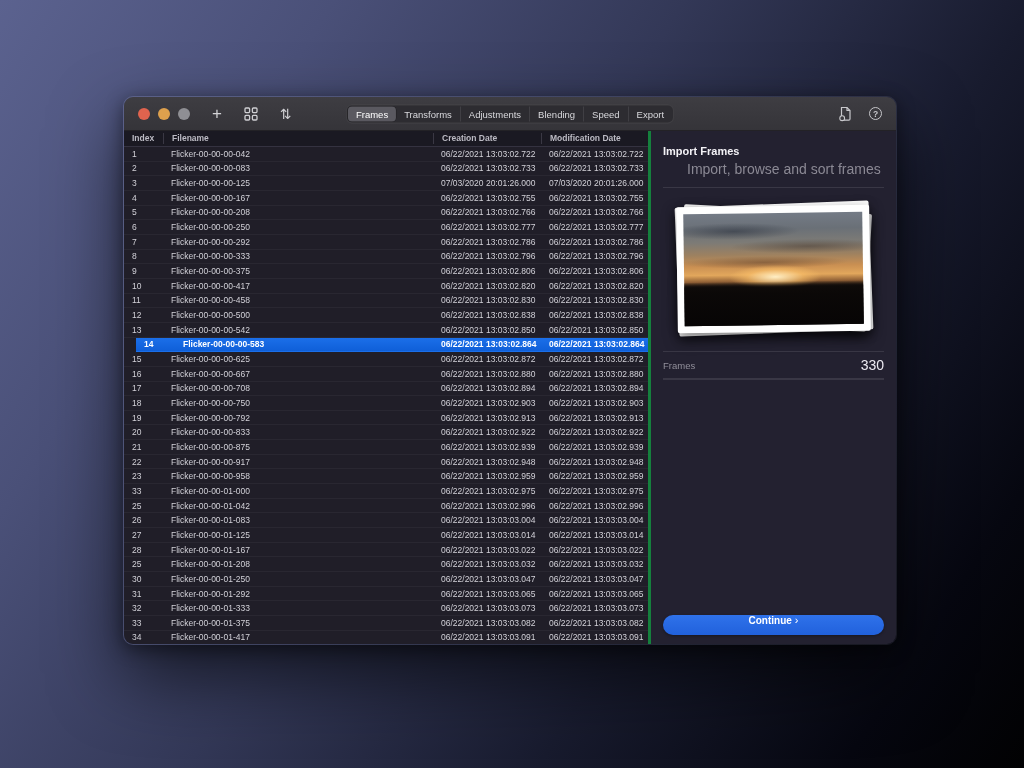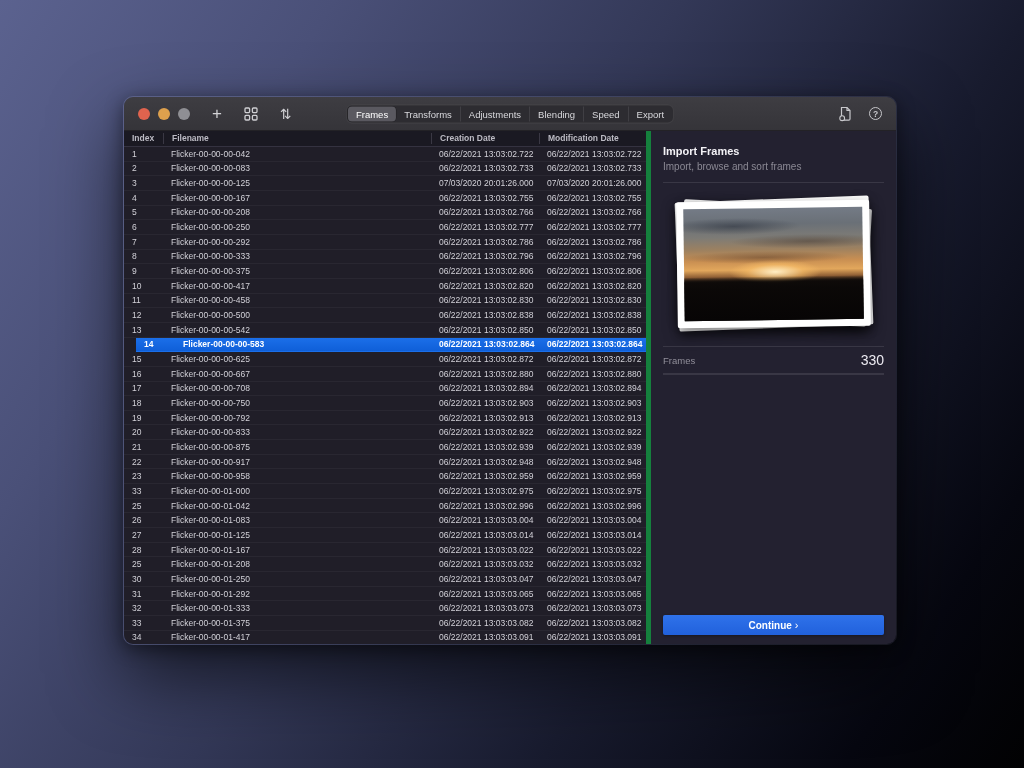--- a/index.html
+++ b/index.html
@@ -48,21 +48,21 @@
   }
   .seg.selected + .seg { border-left:none; }
   .tb-right { margin-left:auto; display:flex; align-items:center; gap:16px; }
   .help-circle {
     width:13px; height:13px; border:1.2px solid #c6c6ca; border-radius:50%;
     color:#c6c6ca; font-size:8.5px; font-weight:700; display:flex;
     align-items:center; justify-content:center;
   }
   
   .content { flex:1; display:flex; min-height:0; }
-  .table-area { width:527px; flex:0 0 527px; background:#201e28; display:flex; flex-direction:column; border-right:5px solid #15803d; }
+  .table-area { width:527px; flex:0 0 527px; background:#201e28; display:flex; flex-direction:column; border-right:3px solid #15803d; }
   .thead {
     height:16px; flex:0 0 16px; display:flex; align-items:center;
     background:#1a1922; border-bottom:1px solid #343240;
     font-size:8.5px; font-weight:700; color:#bcbbc4;
   }
   .th { padding-left:8px; height:11px; line-height:11px; }
   .th + .th { border-left:1px solid #3a3844; }
   .col-index { width:39px; flex:0 0 39px; }
   .col-name  { flex:1; }
   .col-created { width:108px; flex:0 0 108px; }
@@ -77,21 +77,21 @@
   .trow.selected {
     background:linear-gradient(#1b6fe9,#0f5fd8);
     color:#ffffff; border-bottom-color:transparent; font-weight:700;margin-left:12px;
   }
   
   .panel {
     flex:1; background:#232130; display:flex; flex-direction:column;
     padding:12px 12px 9px 12px;
   }
   .panel-title { font-size:11px; font-weight:700; color:#f3f2f6; margin-top:2px; }
-  .panel-sub { font-size:10px; color:#8b8994; margin-top:4px; }
+  .panel-sub { font-size:14px; color:#8b8994; margin-top:4px;margin-left:24px; }
   .divider { height:1px; background:rgba(255,255,255,.10); margin-top:10px; }
   .stack { position:relative; width:206px; height:138px; margin:13px auto 4px auto; }
   .sheet { position:absolute; background:#fdfdfd; border-radius:2px; }
   .sheet.back { left:10px; right:8px; top:8px; bottom:12px; transform:rotate(3deg); box-shadow:0 5px 12px rgba(0,0,0,.45); }
   .sheet.mid  { left:6px; right:6px; top:3px; bottom:6px; transform:rotate(-2.2deg); box-shadow:0 4px 10px rgba(0,0,0,.4); }
   .frame-front {
     position:absolute; left:6px; right:7px; top:5px; bottom:7px;
     background:#ffffff; border-radius:2px; padding:7px;
     box-shadow:0 6px 14px rgba(0,0,0,.5); transform:rotate(-.8deg);
   }
@@ -103,25 +103,25 @@
       radial-gradient(ellipse 95px 12px at 28% 16%, rgba(44,50,62,.6), rgba(44,50,62,0) 70%),
       radial-gradient(ellipse 110px 10px at 70% 30%, rgba(72,60,52,.55), rgba(72,60,52,0) 72%),
       radial-gradient(ellipse 120px 9px at 45% 44%, rgba(90,60,40,.5), rgba(90,60,40,0) 70%),
       linear-gradient(180deg,#747b86 0%,#6a7077 14%,#7d7b76 26%,#9d8160 37%,#c98f52 47%,#e2a75c 55%,#8f5f35 61%,#2a1e16 65%,#090706 72%,#050404 100%);
   }
   .stat-row { display:flex; align-items:center; justify-content:space-between; height:26px; }
   .stat-label { font-size:9.5px; color:#918f9a; }
   .stat-value { font-size:14px; color:#eceaf1; }
   .hr { height:1px; background:rgba(255,255,255,.10); }
   .continue-btn {
-    margin-top:auto; height:20px; border:none; border-radius:2px;
+    margin-top:auto; height:20px; border:none; border-radius:10px;
     background:linear-gradient(#2f72ea,#2161dc);
     color:#fff; font-size:10px; font-weight:700;
     font-family:"Liberation Sans","DejaVu Sans",sans-serif;
-    display:flex; align-items:center; justify-content:center; gap:3px;
+    display:flex; justify-content:center; gap:3px;
     box-shadow:0 1px 3px rgba(0,0,0,.35);
   }
   .chev { font-size:11px; font-weight:400; line-height:1; }
   svg { display:block; }
 </style>
 </head>
 <body>
 
 <div class="window">
 

